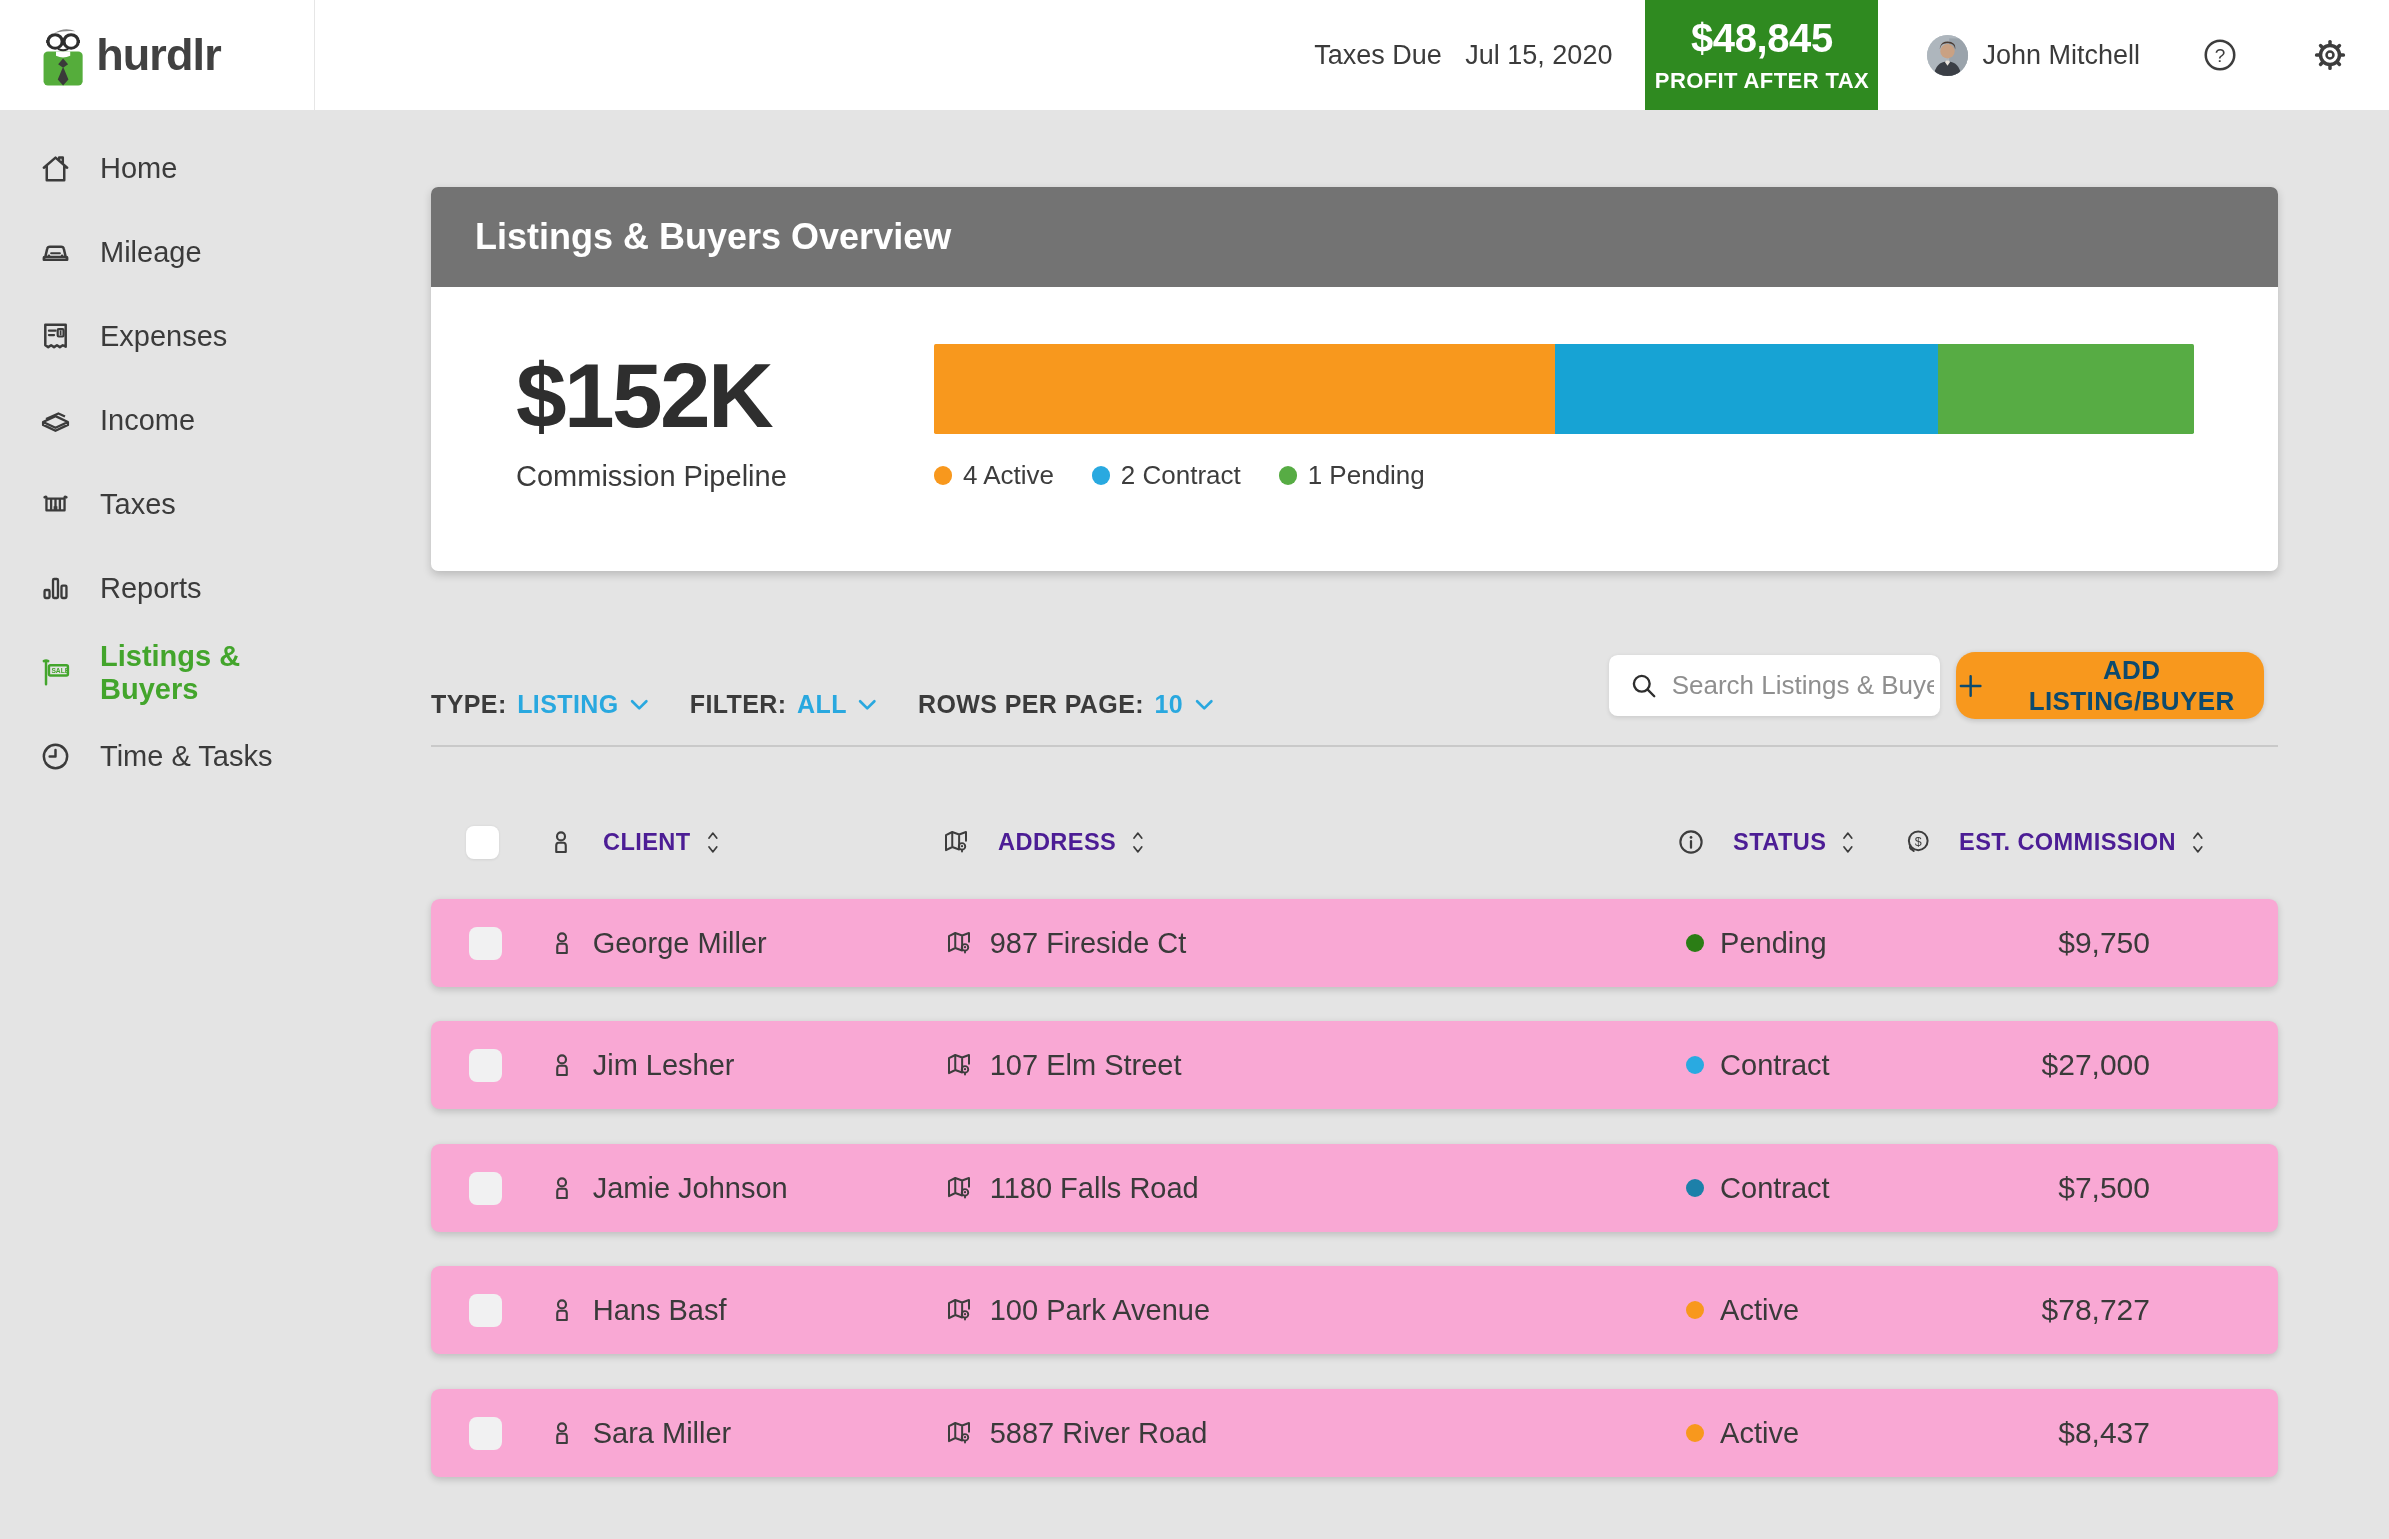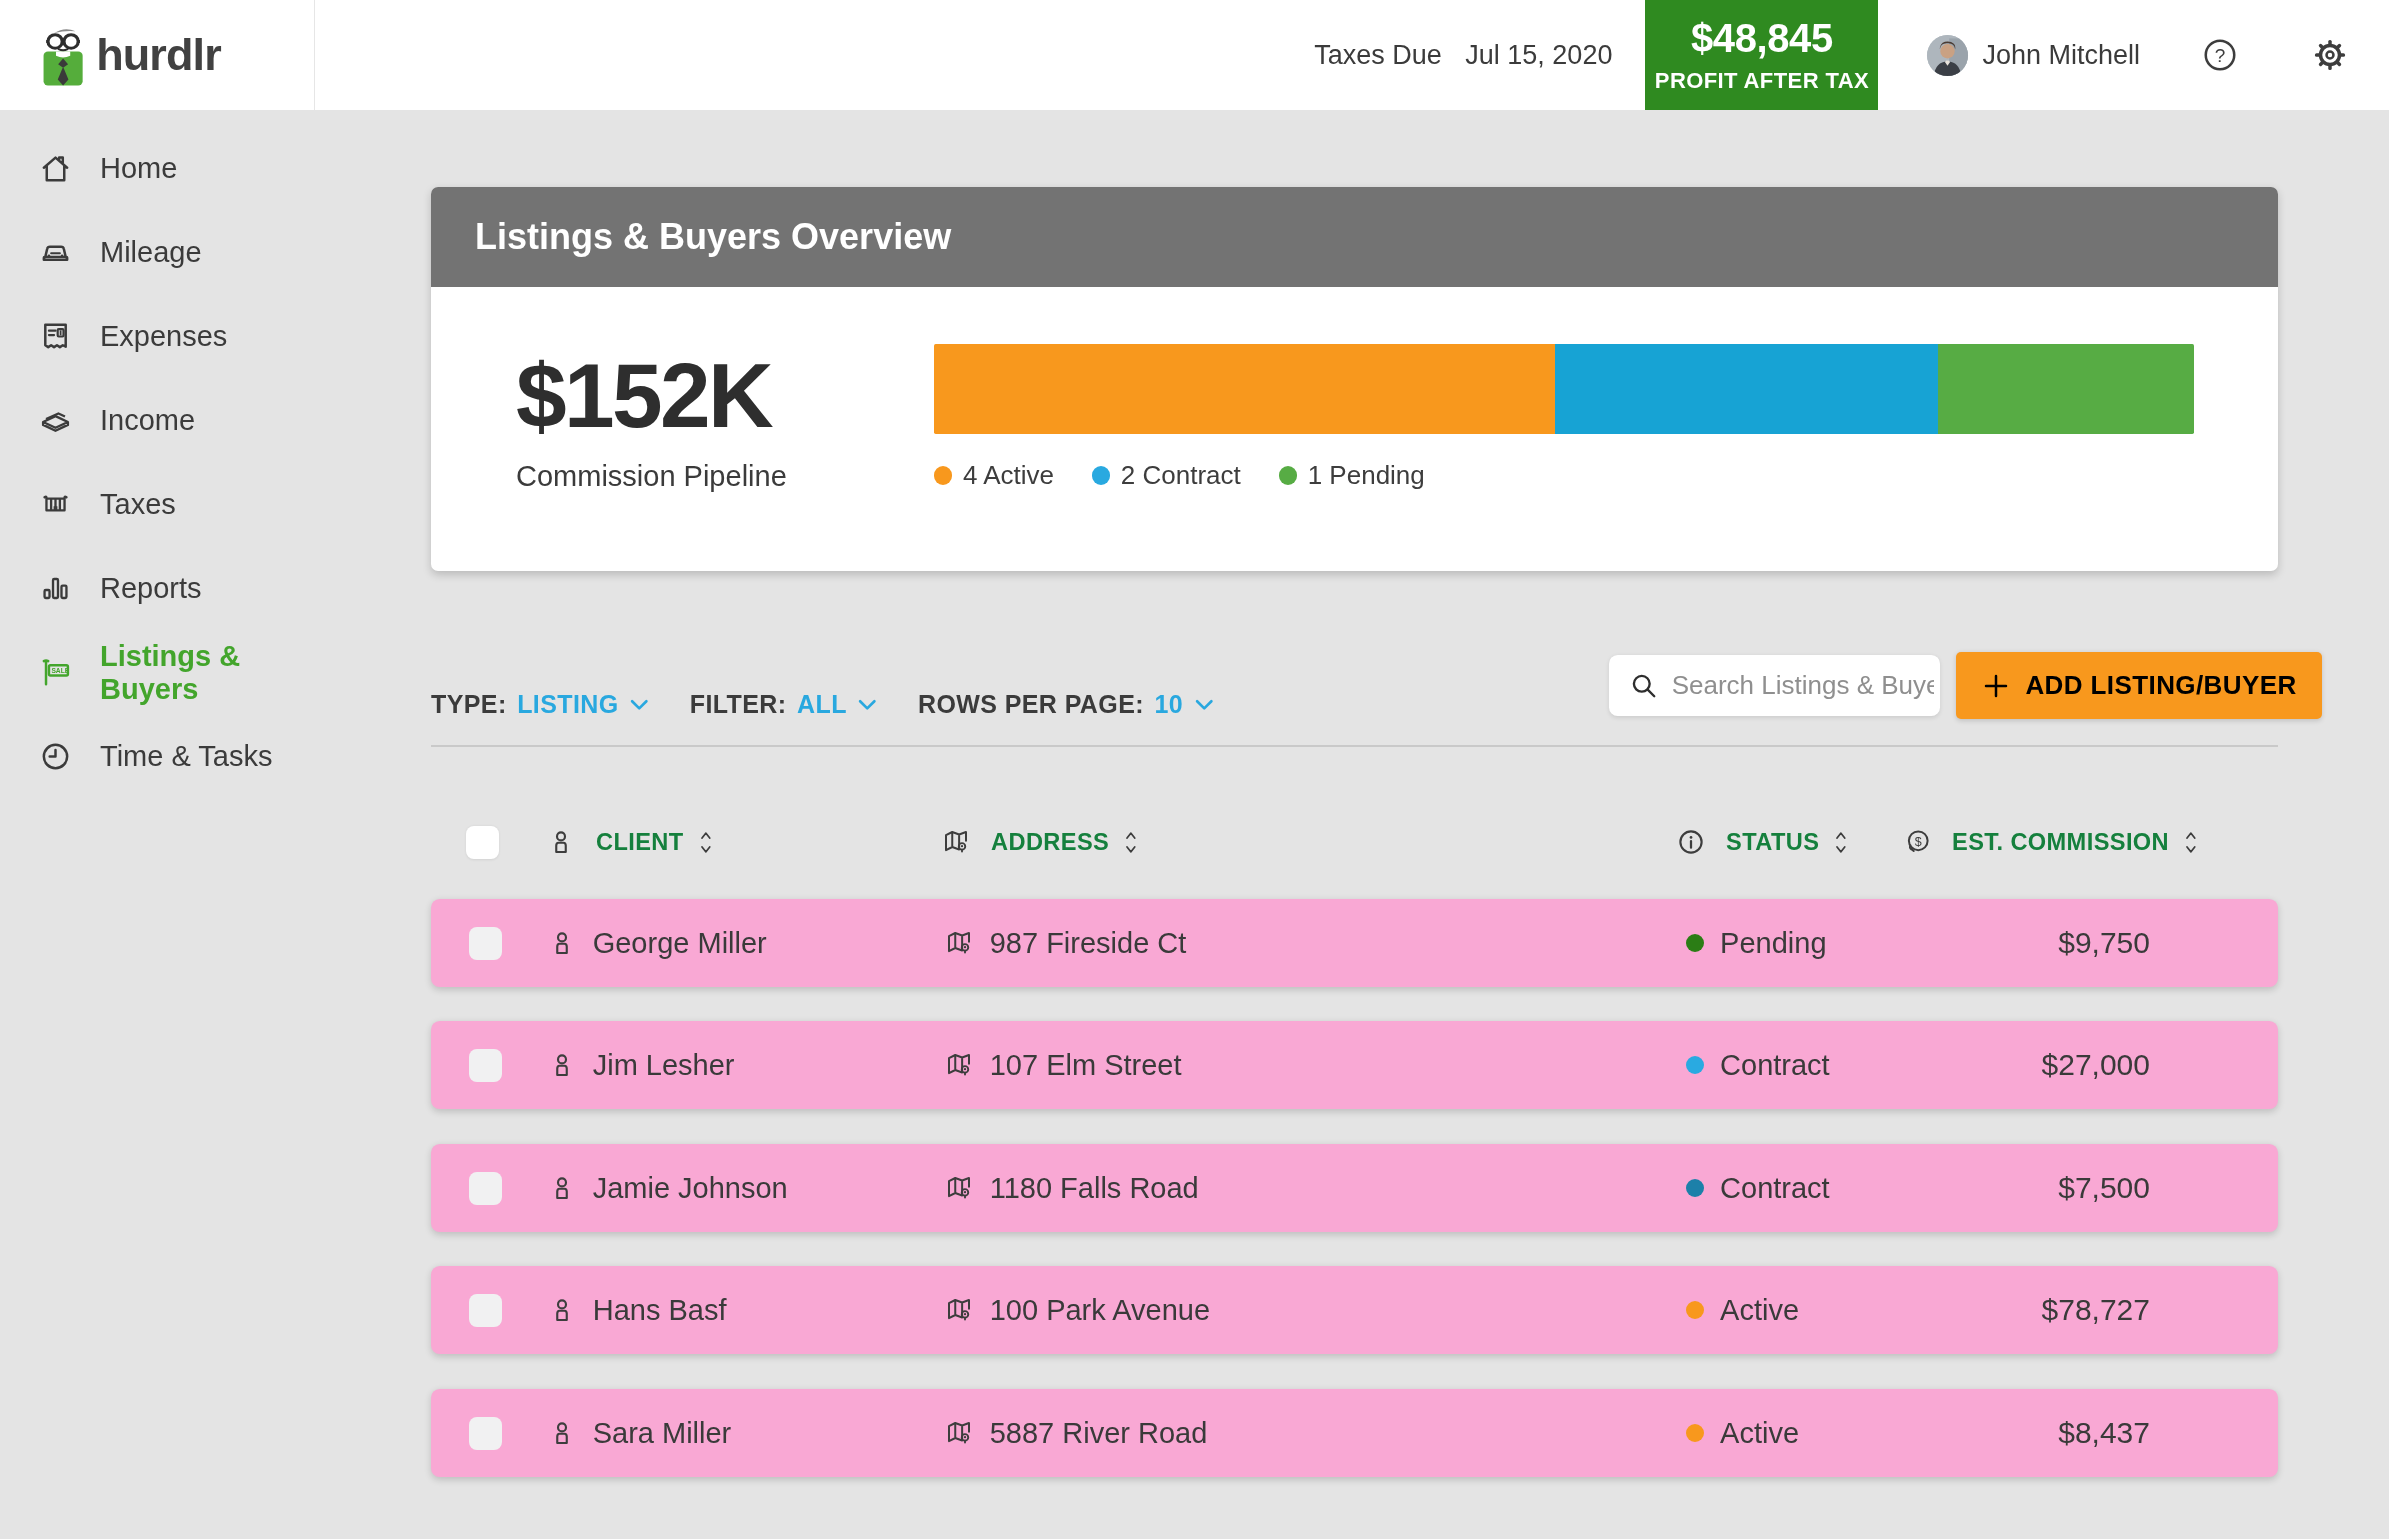--- a/index.html
+++ b/index.html
@@ -50,33 +50,33 @@
   .filters { position:absolute; left:431px; top:570px; height:49px; display:flex; align-items:center; }
   .f-group { display:flex; align-items:center; cursor:pointer; }
   .f-label { font-size:25px; font-weight:700; color:#3b3b3b; letter-spacing:0.4px; }
   .f-value { font-size:25px; font-weight:700; color:#29a8df; letter-spacing:0.4px; margin-left:10.5px; }
   .f-chev { width:24.5px; height:24.5px; margin-left:8.7px; color:#29a8df; }
   .f-gap { width:38px; }
   .search-box { position:absolute; left:1609px; top:545px; width:331px; height:61px; background:#ffffff; border-radius:8.7px; display:flex; align-items:center; padding-left:19px; box-shadow:0 1.7px 4.4px rgba(0,0,0,0.10); }
   .search-icon { width:31.5px; height:31.5px; color:#2e2e2e; flex:0 0 auto; }
   .search-box input { border:none; outline:none; background:transparent; font-size:26px; color:#3b3b3b; margin-left:12.2px; width:262px; font-family:inherit; }
   .search-box input::placeholder { color:#8f8f8f; }
-  .add-btn { position:absolute; left:1956px; top:542px; width:366px; height:67px; background:#f8981d; border-radius:5px; border:none; display:flex; align-items:center; justify-content:center; color:#000000; cursor:pointer; box-shadow:0 1.7px 5.2px rgba(0,0,0,0.15); }
+  .add-btn { position:absolute; left:1956px; top:542px; width:308px; height:67px; background:#f8981d; border-radius:19px; border:none; display:flex; align-items:center; justify-content:center; color:#0c4a6e; cursor:pointer; box-shadow:0 1.7px 5.2px rgba(0,0,0,0.15); }
   .add-btn .plus { width:30px; height:30px; margin-right:14px; }
   .add-btn .add-label { font-size:26px; font-weight:700; letter-spacing:0.4px; font-family:inherit; }
   .controls-divider { position:absolute; left:431px; top:635px; width:1847px; height:1.7px; background:#c9c9c9; }
 
   
   .thead { position:absolute; left:431px; top:706px; width:1847px; height:52px; }
   .thead .cell { position:absolute; top:0; height:52px; display:flex; align-items:center; }
   .checkbox { width:33px; height:33px; border-radius:7.9px; cursor:pointer; }
   .checkbox.header { background:#ffffff; box-shadow:0 0.9px 2.6px rgba(0,0,0,0.08); }
   .checkbox.row { background:#f1f1f2; }
   .col-icon { width:30px; height:30px; color:#3d3d3d; flex:0 0 auto; }
-  .col-label { font-size:23.6px; font-weight:700; color:#15803d; letter-spacing:0.4px; margin-left:20px; }
+  .col-label { font-size:23.6px; font-weight:700; color:#4c1d95; letter-spacing:0.4px; margin-left:27px; }
   .sort { width:17.5px; height:33px; color:#3d3d3d; margin-left:14px; cursor:pointer; }
 
   .row-card { position:absolute; left:431px; width:1847px; height:88px; background:#f9a8d4; border-radius:8.7px; box-shadow:0 2.6px 7px rgba(0,0,0,0.16); cursor:pointer; }
   .row-card .cell { position:absolute; top:0; height:88px; display:flex; align-items:center; }
   .r-icon { width:30px; height:30px; color:#3d3d3d; flex:0 0 auto; }
   .r-text { font-size:29px; color:#3a3a3a; margin-left:15.7px; }
   .status-dot { width:18.4px; height:18.4px; border-radius:50%; flex:0 0 auto; }
   .amount-cell { position:absolute; top:0; right:128px; height:88px; display:flex; align-items:center; }
   .amount-text { font-size:30px; color:#3a3a3a; }
 </style>

